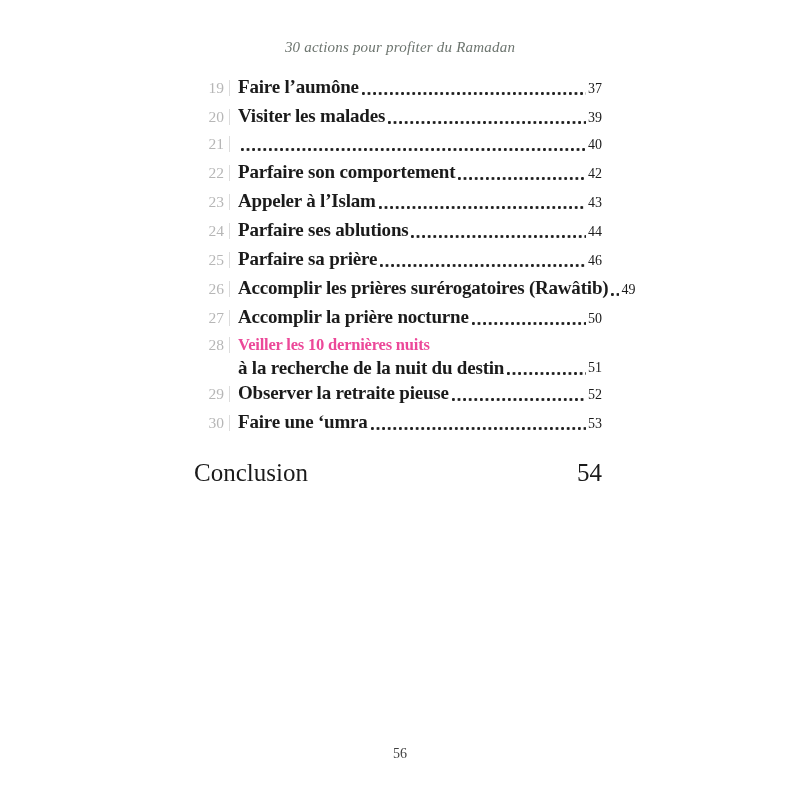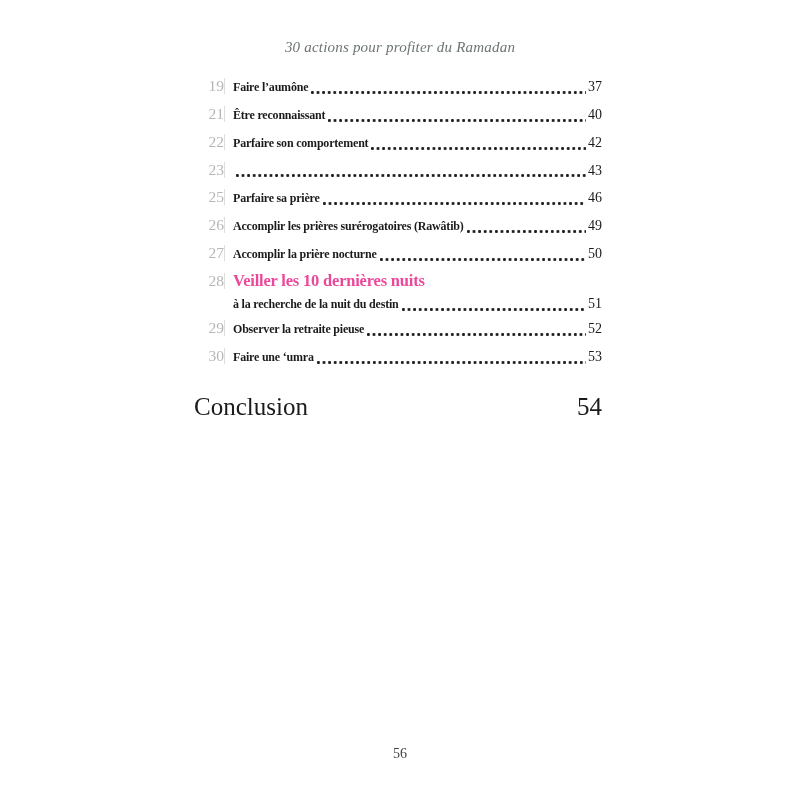--- a/index.html
+++ b/index.html
@@ -30,27 +30,28 @@
   .toc-row {
     display: flex;
     align-items: baseline;
     line-height: 27px;
   }
   .num {
     flex: 0 0 30px;
     text-align: right;
     font-size: 15.5px;
     color: #b6b6b6;
+    padding-right: 5px;
     border-right: 1px solid #ddd;
     margin-right: 8px;
     line-height: 16px;
   }
   .title {
     font-weight: bold;
-    font-size: 12px;
+    font-size: 19px;
     color: #1b1b1b;
     letter-spacing: -0.2px;
     white-space: nowrap;
   }
   .dots {
     flex: 1 1 0;
     min-width: 8px;
     align-self: stretch;
     margin: 0 2px 0 3px;
     background-image: radial-gradient(circle at 1.4px 1.5px, #1f1f1f 1.25px, rgba(0,0,0,0) 1.7px);
@@ -103,41 +104,53 @@
 
   <div class="toc">
 
     <div class="toc-row">
       <span class="num">19</span>
       <span class="title">Faire l’aumône</span>
       <span class="dots"></span>
       <span class="pagenum">37</span>
     </div>
 
+    <div class="toc-row">
+      <span class="num">20</span>
+      <span class="title">Visiter les malades</span>
+      <span class="dots"></span>
+      <span class="pagenum">39</span>
+    </div>
 
     <div class="toc-row">
       <span class="num">21</span>
-      <span class="title">Être reconnaissant</span>
       <span class="dots"></span>
       <span class="pagenum">40</span>
     </div>
 
     <div class="toc-row">
       <span class="num">22</span>
       <span class="title">Parfaire son comportement</span>
       <span class="dots"></span>
       <span class="pagenum">42</span>
     </div>
 
     <div class="toc-row">
       <span class="num">23</span>
+      <span class="title">Appeler à l’Islam</span>
       <span class="dots"></span>
       <span class="pagenum">43</span>
     </div>
 
+    <div class="toc-row">
+      <span class="num">24</span>
+      <span class="title">Parfaire ses ablutions</span>
+      <span class="dots"></span>
+      <span class="pagenum">44</span>
+    </div>
 
     <div class="toc-row">
       <span class="num">25</span>
       <span class="title">Parfaire sa prière</span>
       <span class="dots"></span>
       <span class="pagenum">46</span>
     </div>
 
     <div class="toc-row">
       <span class="num">26</span>

